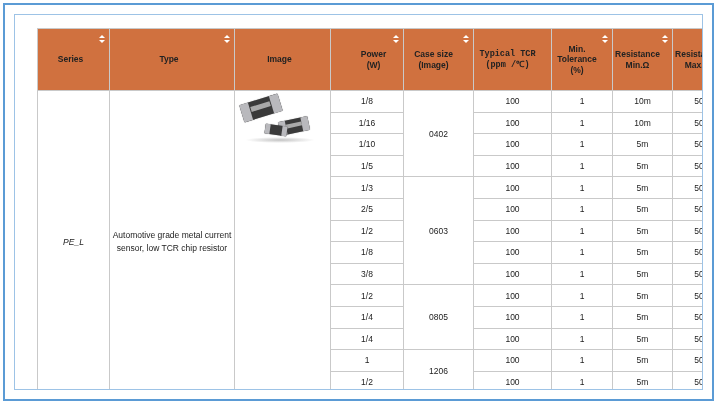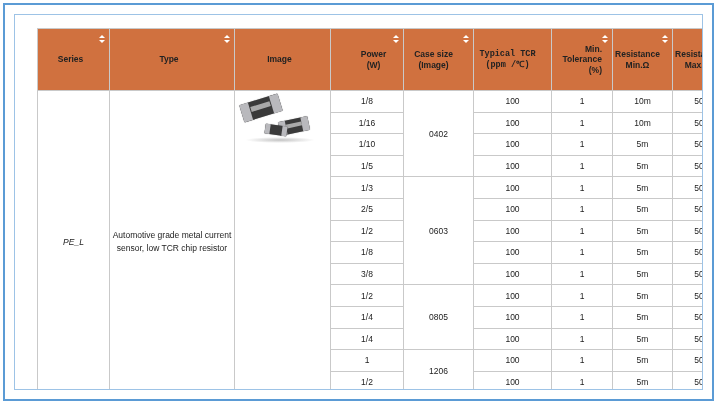--- a/index.html
+++ b/index.html
@@ -106,21 +106,21 @@
   }
   .sort-arrows .dn {
     border-top: 3px solid #ffffff;
   }
   thead th.head-series   { width: 72px; }
   thead th.head-type     { width: 125px; }
   thead th.head-image    { width: 96px; text-align: center; }
   thead th.head-power    { width: 73px; padding-left: 23px; }
   thead th.head-case     { width: 70px; }
   thead th.head-tcr      { width: 78px; font-family: Liberation Mono, monospace; }
-  thead th.head-tol      { width: 61px; text-align: right; }
+  thead th.head-tol      { width: 61px; }
   thead th.head-rmin     { width: 60px; }
   thead th.head-rmax     { width: 60px; }
 
   tbody td {
     height: 21.6px;
     font-size: 8.5px;
     color: #1a1a1a;
   }
   td.series-cell, td.type-cell, td.image-cell {
     vertical-align: middle;

